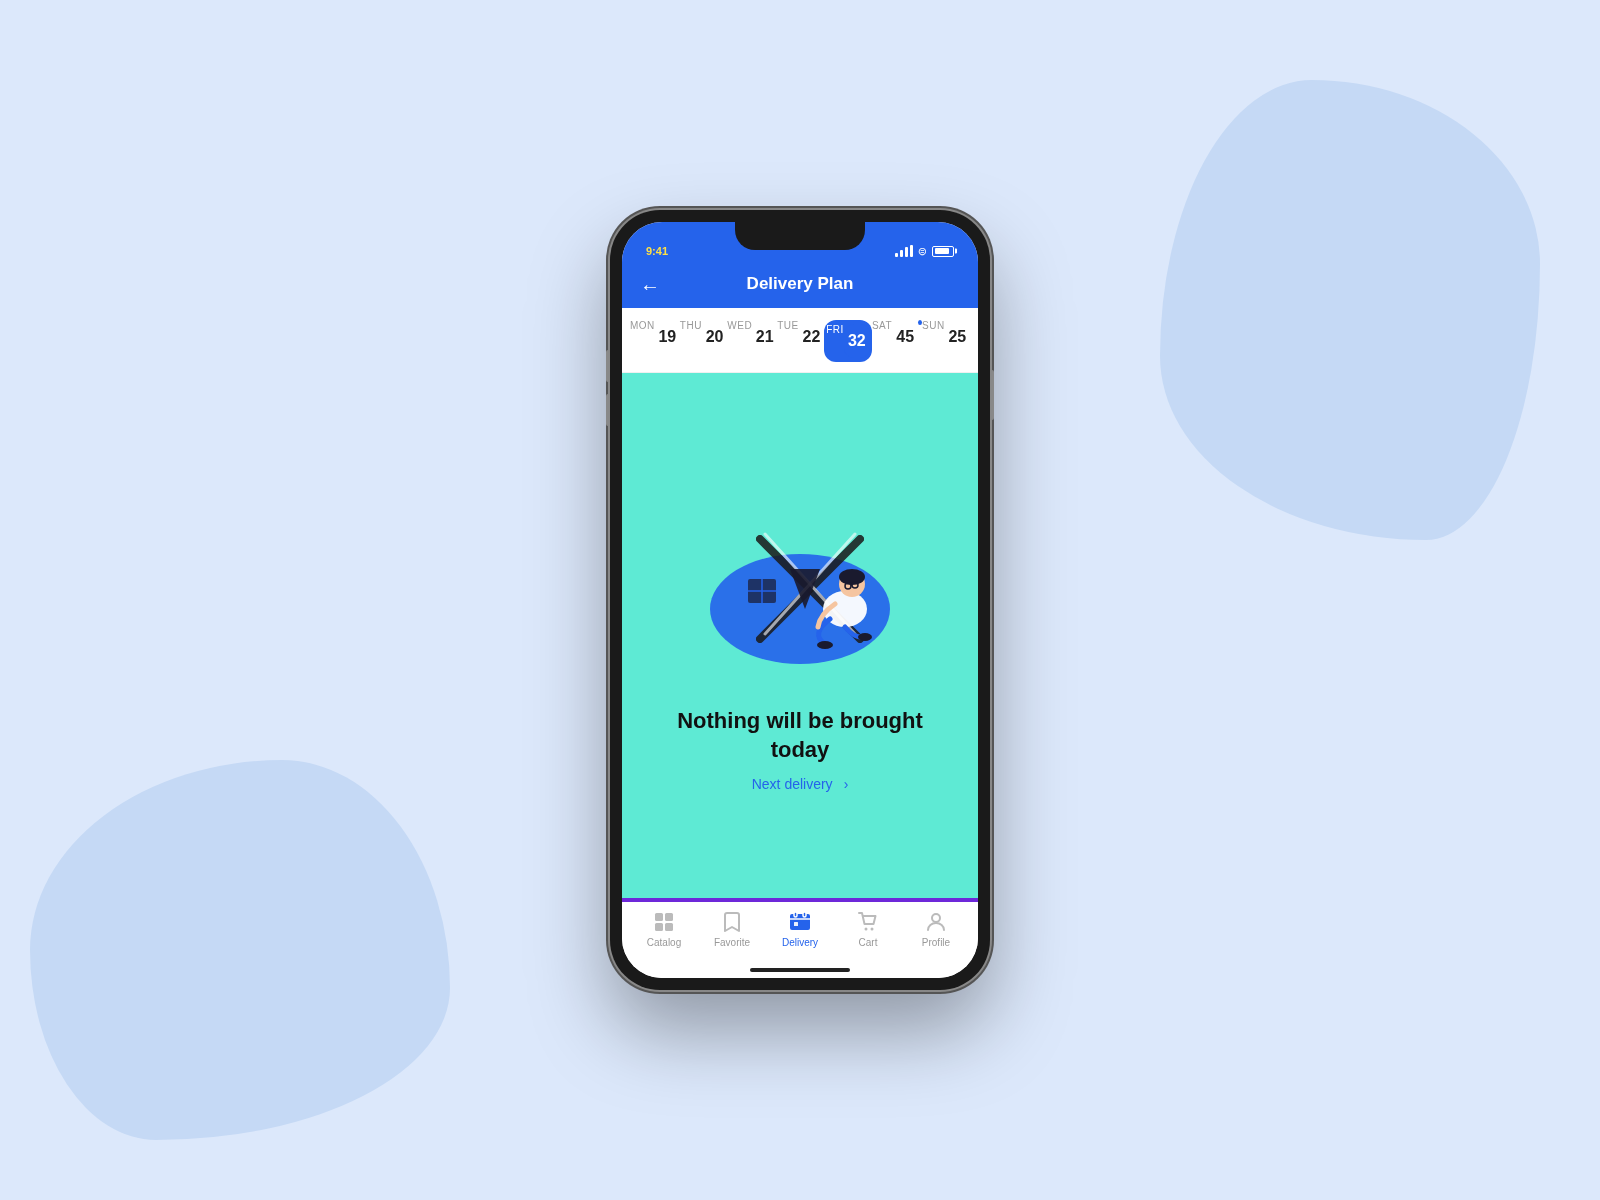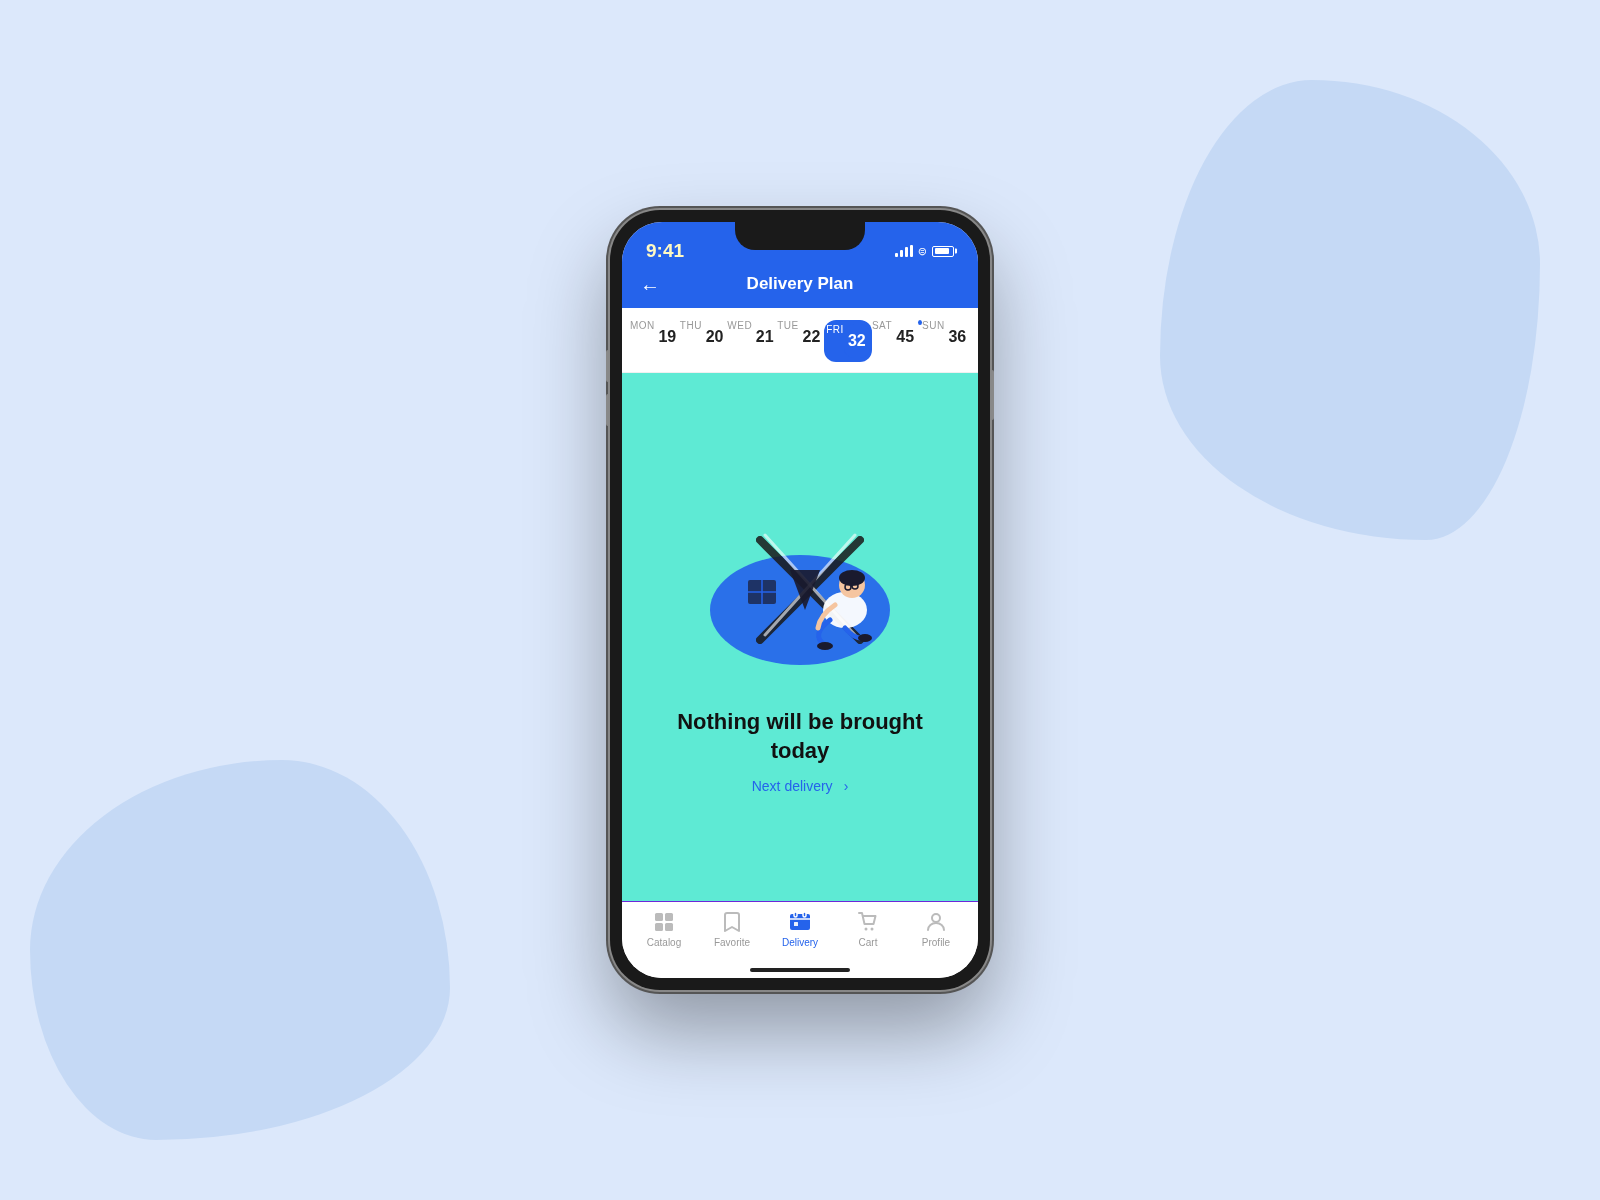--- a/index.html
+++ b/index.html
@@ -115,22 +115,22 @@
       background: #2563eb;
       display: flex;
       align-items: center;
       justify-content: space-between;
       padding: 8px 24px 0;
       padding-top: 14px;
       flex-shrink: 0;
     }
 
     .status-time {
-      color: #fef9c3;
-      font-size: 19px;
+      color: #fde047;
+      font-size: 11px;
       font-weight: 600;
     }
 
     .status-icons {
       display: flex;
       align-items: center;
       gap: 5px;
       color: #fff;
     }
 
@@ -291,21 +291,21 @@
       font-weight: 500;
       cursor: pointer;
       display: flex;
       align-items: center;
       gap: 11px;
     }
 
     
     .bottom-nav {
       background: #fff;
-      border-top: 1px solid #6d28d9;
+      border-top: 4px solid #6d28d9;
       padding: 8px 8px 16px;
       display: flex;
       justify-content: space-around;
       align-items: center;
       flex-shrink: 0;
     }
 
     .nav-item {
       display: flex;
       flex-direction: column;
@@ -399,21 +399,21 @@
         <span class="cal-day-name">FRI</span>
         <span class="cal-day-num">32</span>
       </div>
       <div class="cal-day">
         <span class="cal-day-name">SAT</span>
         <span class="cal-day-num">45</span>
         <div class="cal-day-dot"></div>
       </div>
       <div class="cal-day">
         <span class="cal-day-name">SUN</span>
-        <span class="cal-day-num">36</span>
+        <span class="cal-day-num">25</span>
       </div>
     </div>
 
     <div class="main-content">
 
       <div class="illustration-container">
         <svg viewBox="0 0 220 200" xmlns="http://www.w3.org/2000/svg" width="220" height="200">
 
           <ellipse cx="110" cy="130" rx="90" ry="55" fill="#2563eb" opacity="0.9"></ellipse>
 

